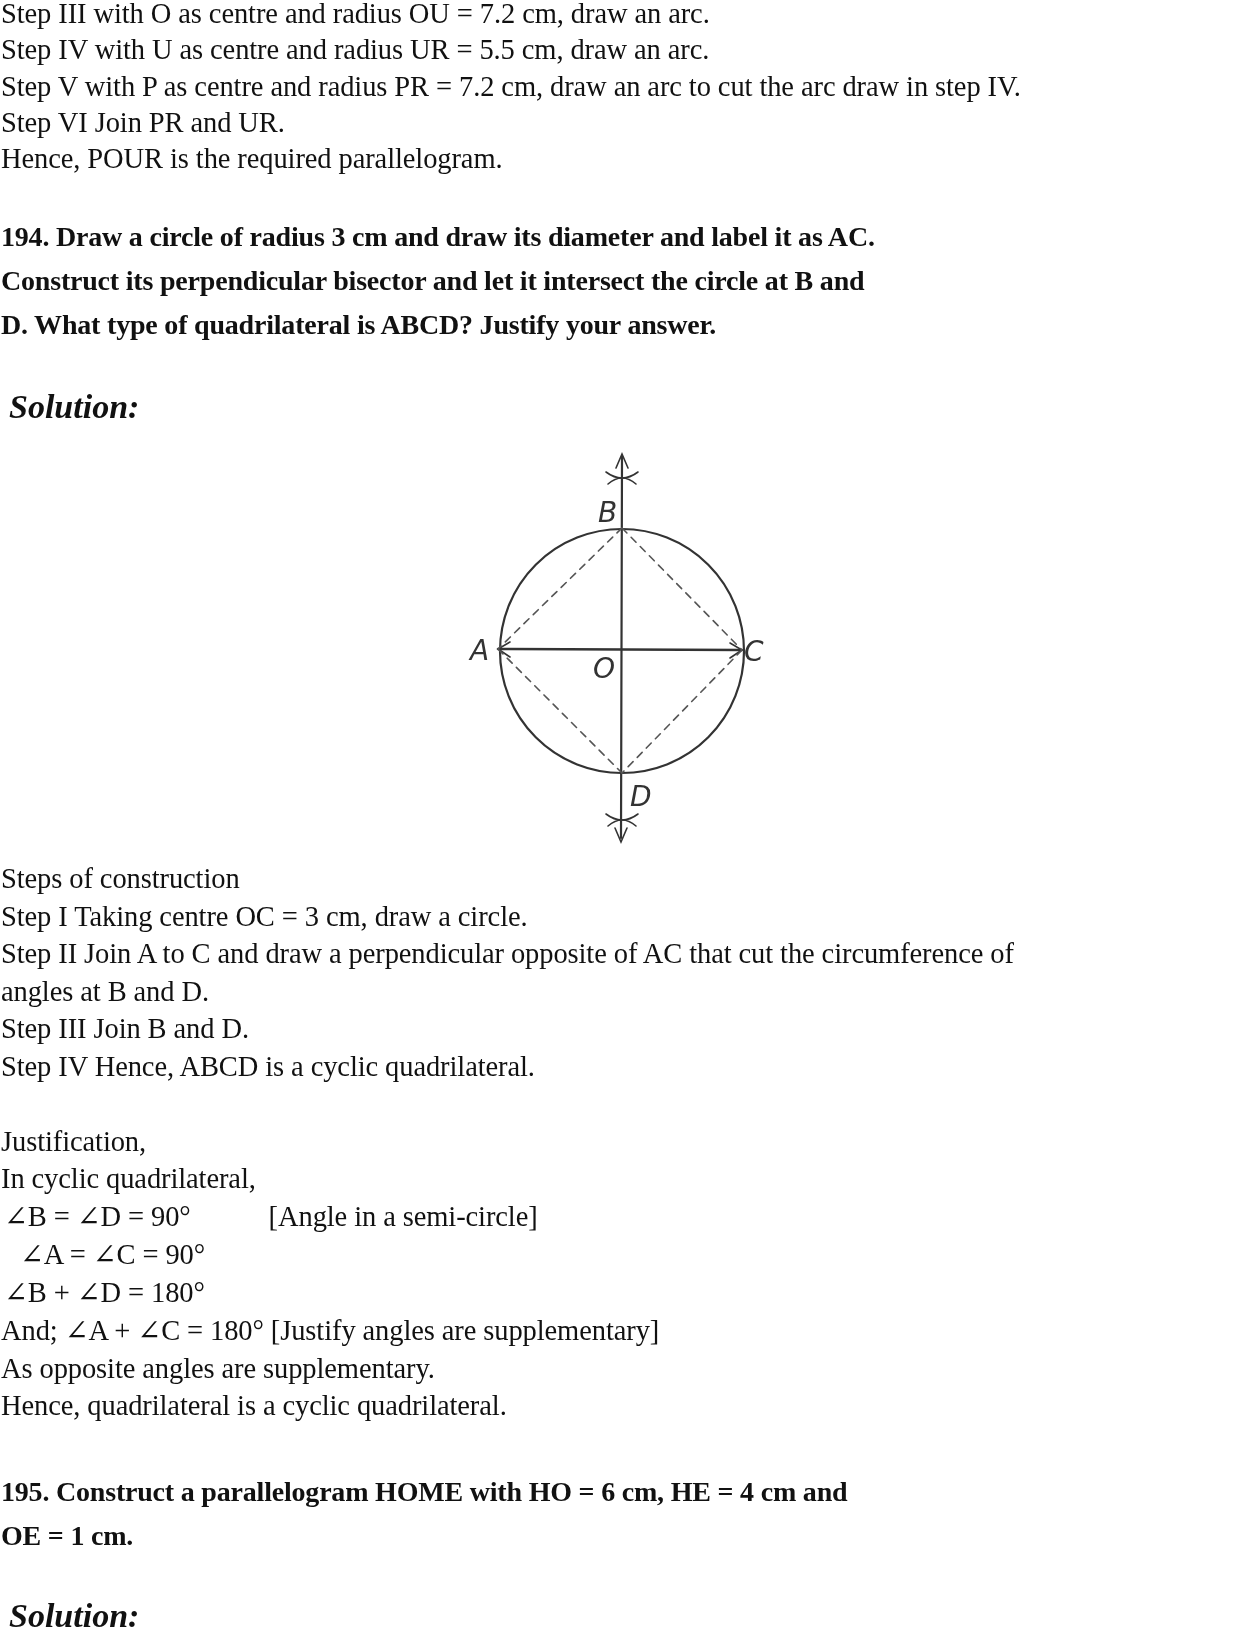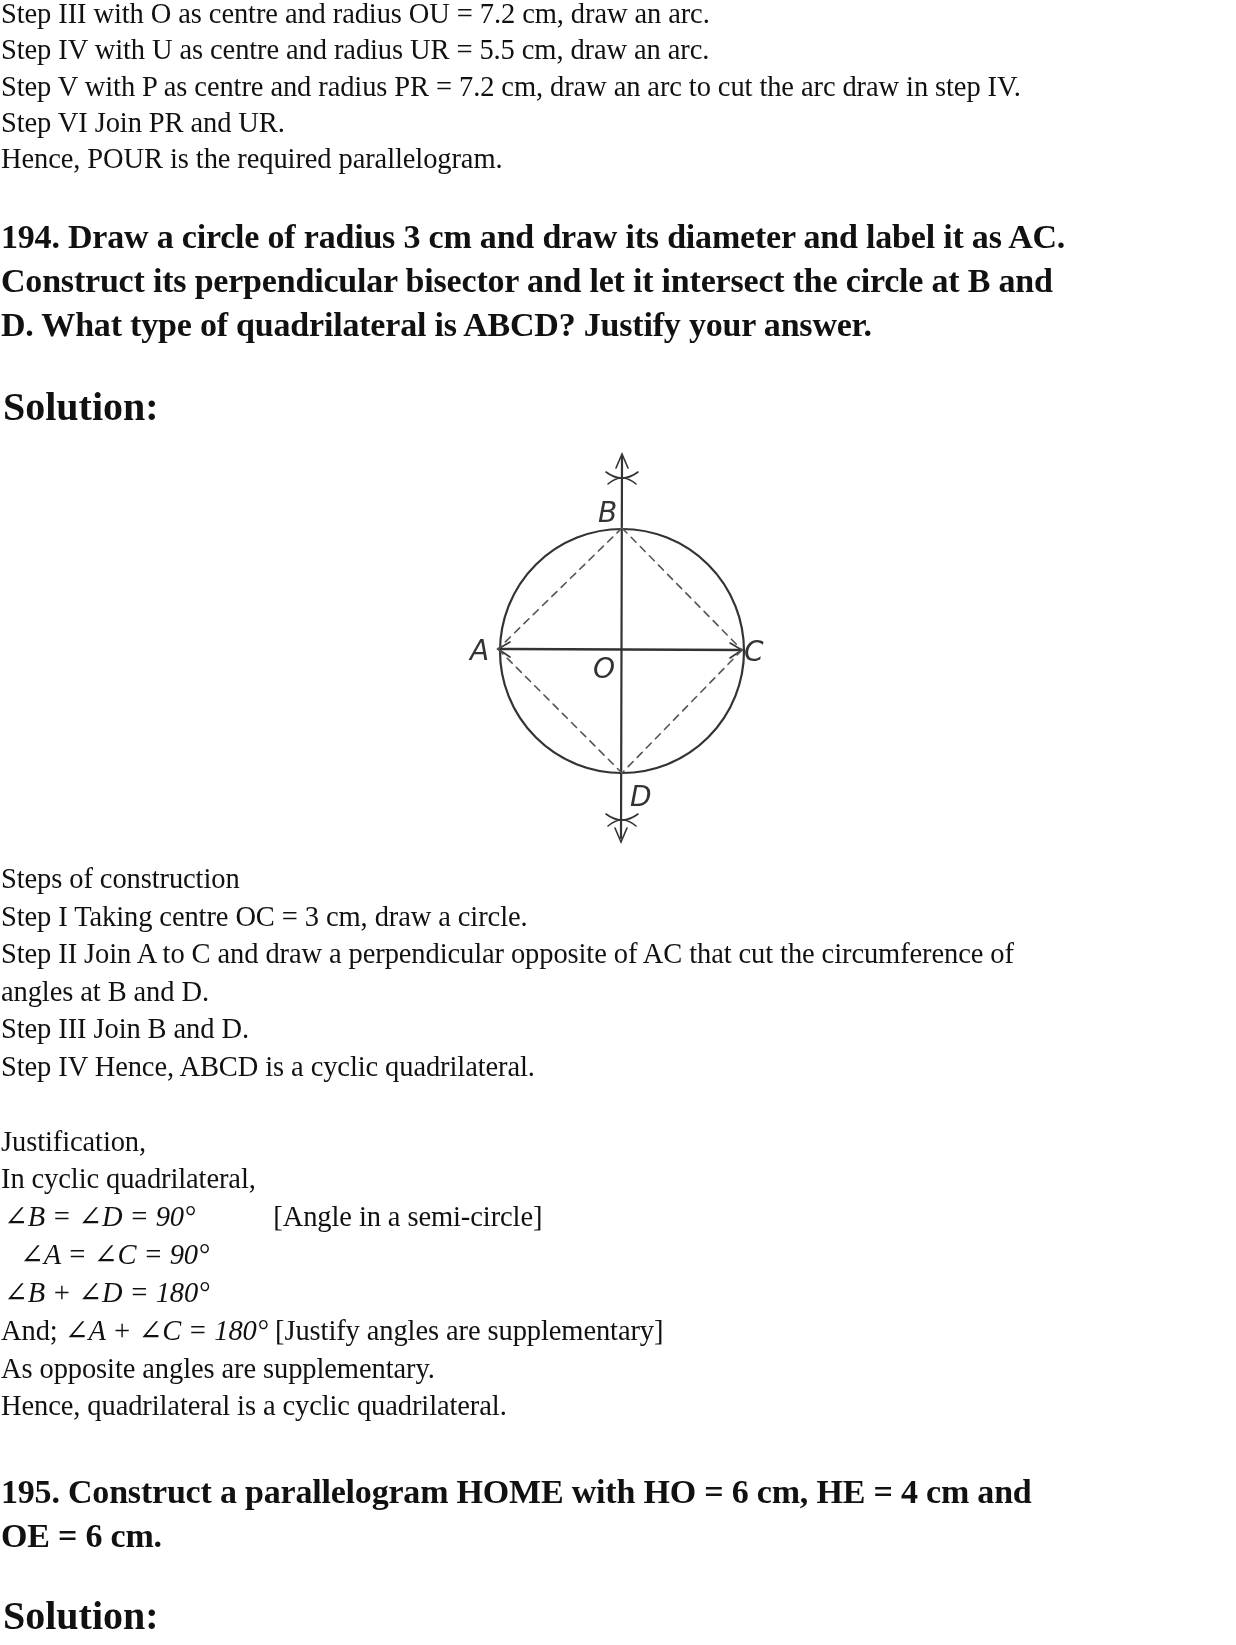--- a/index.html
+++ b/index.html
@@ -7,24 +7,24 @@
     width: 1236px; height: 1645px; overflow: hidden; position: relative;
     font-family: "Liberation Serif", "DejaVu Serif", serif;
     color: #111111;
   }
   .line {
     position: absolute; left: 1px; white-space: nowrap;
     font-size: 28.5px; line-height: 38px; letter-spacing: -0.1px;
   }
   .q {
     position: absolute; left: 1px; white-space: nowrap;
-    font-size: 34px; font-weight: bold; line-height: 44px; letter-spacing: -0.2px;
+    font-size: 28px; font-weight: bold; line-height: 44px; letter-spacing: -0.2px;
   }
-  .sol { position: absolute; left: 3px; font-size: 40px; font-weight: bold; line-height: 44px; }
-  .math { font-style: italic; }
+  .sol { position: absolute; left: 9px; font-size: 34px; font-weight: bold; line-height: 44px; font-style: italic; }
+  .math { }
   .gap { display: inline-block; width: 78px; }
   svg#figure { position: absolute; left: 440px; top: 450px; }
 </style>
 </head>
 <body>
 
 <div class="line" style="top:-5px">Step III with O as centre and radius OU = 7.2 cm, draw an arc.</div>
 <div class="line" style="top:31px">Step IV  with U as centre and radius UR = 5.5 cm, draw an arc.</div>
 <div class="line" style="top:68px">Step V  with P as centre and radius PR = 7.2 cm, draw an arc to cut the arc draw in step IV.</div>
 <div class="line" style="top:104px">Step VI Join PR and UR.</div>
@@ -87,14 +87,14 @@
 </div>
 <div class="line math" style="top:1236px; left:20px">∠A = ∠C = 90°</div>
 <div class="line math" style="top:1274px; left:4px">∠B + ∠D = 180°</div>
 <div class="line" style="top:1312px">
   <span>And; </span><span class="math">∠A + ∠C = 180°</span><span> [Justify angles are supplementary]</span>
 </div>
 <div class="line" style="top:1350px">As opposite angles are supplementary.</div>
 <div class="line" style="top:1387px">Hence, quadrilateral is a cyclic quadrilateral.</div>
 
 <div class="q" style="top:1470px">195. Construct a parallelogram HOME with HO = 6 cm, HE = 4 cm and</div>
-<div class="q" style="top:1514px">OE = 6 cm.</div>
+<div class="q" style="top:1514px">OE = 1 cm.</div>
 <div class="sol" style="top:1594px">Solution:</div>
 
 </body></html>

